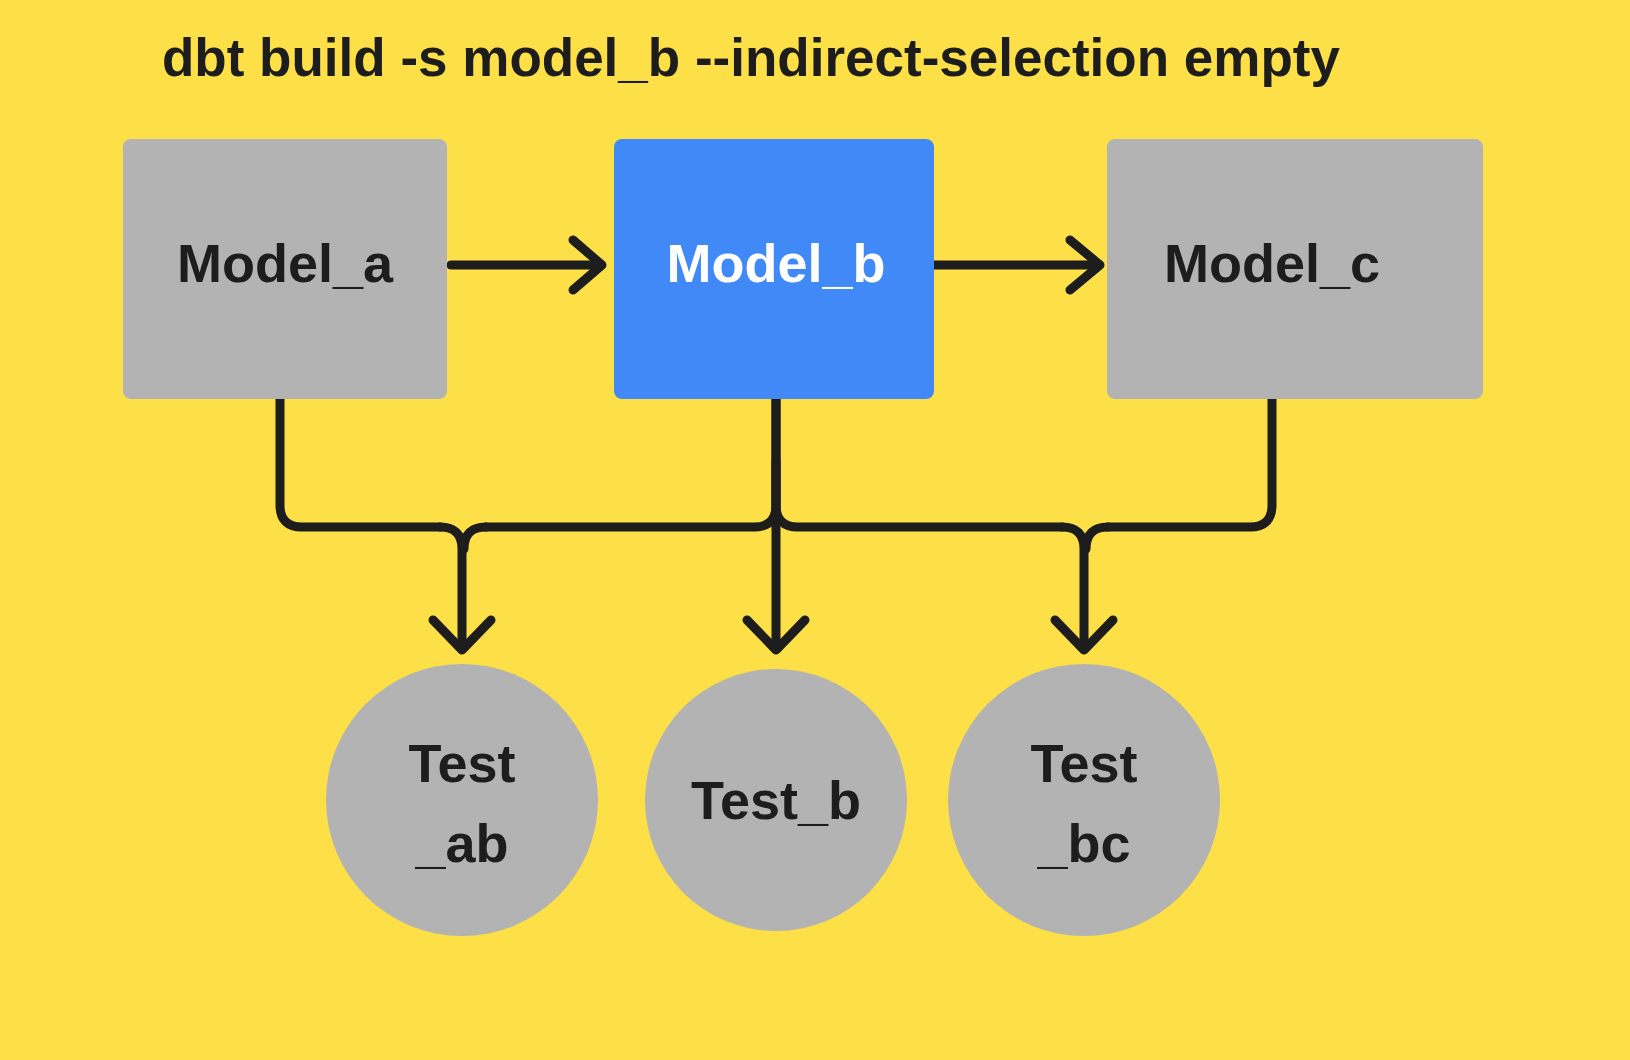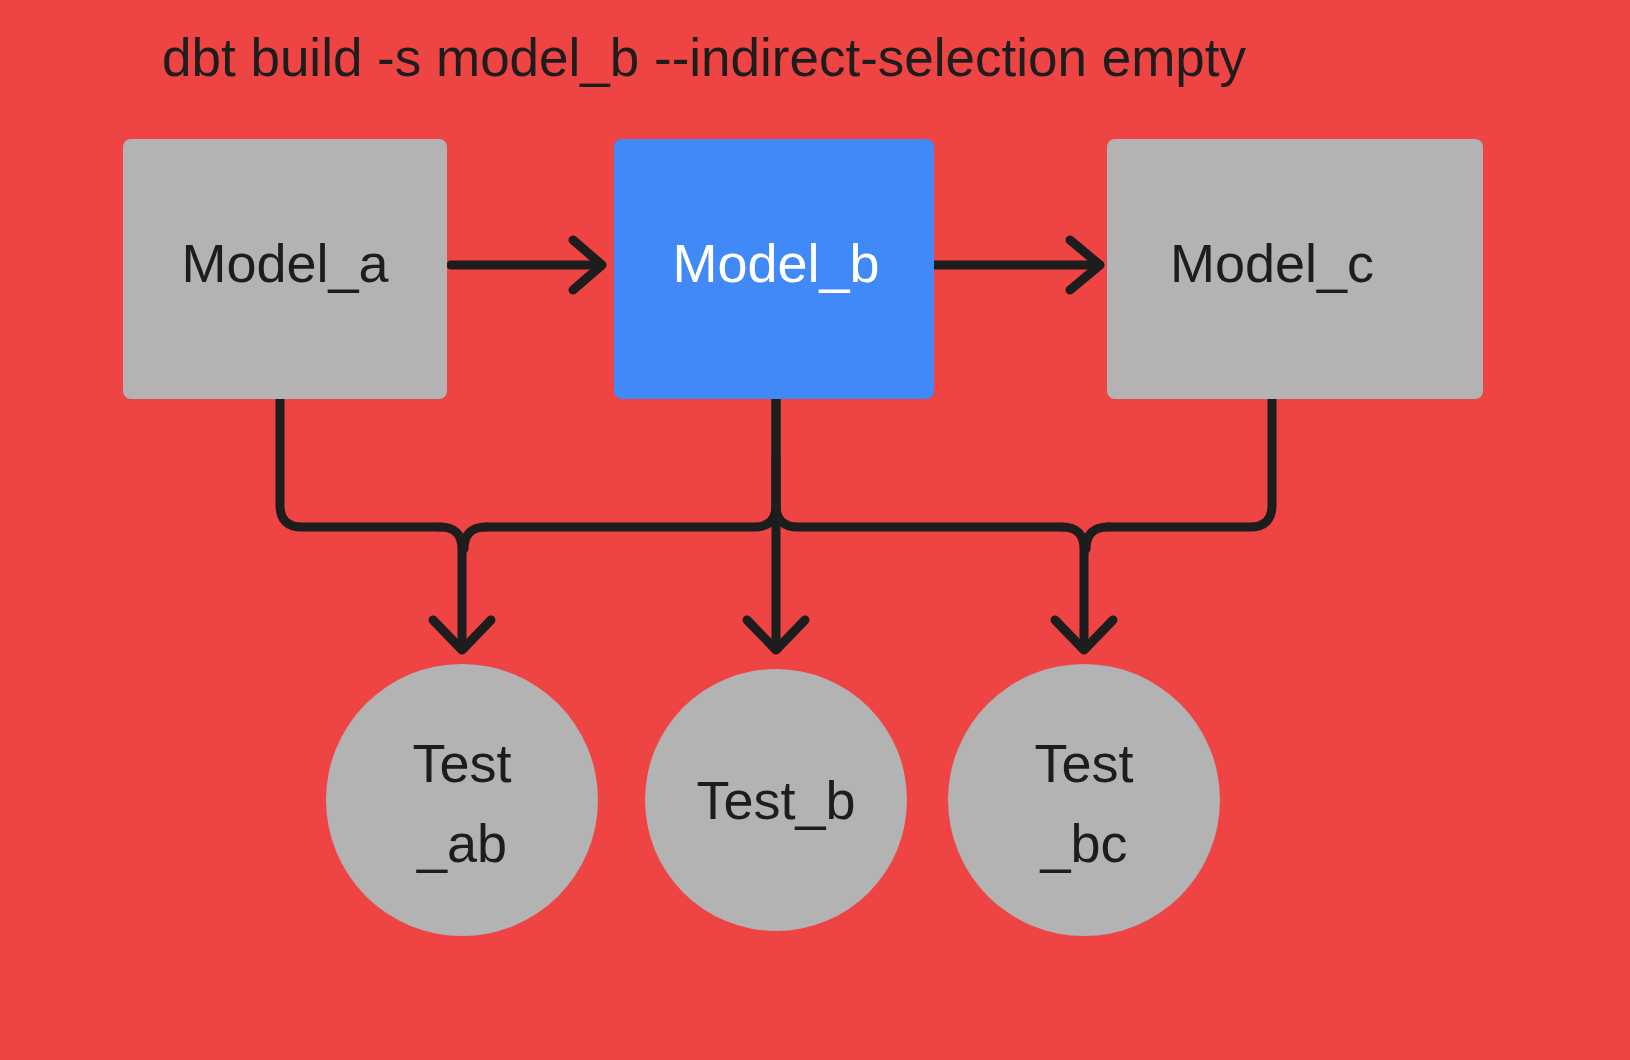--- a/index.html
+++ b/index.html
@@ -10,21 +10,22 @@
   body {
     width: 1630px;
     height: 1060px;
     font-family: "Liberation Sans", sans-serif;
     overflow: hidden;
   }
   #diagram-root {
     position: relative;
     width: 1630px;
     height: 1060px;
-    background: #ef4444;
+    background: #fde047;
+    font-weight: bold;
   }
   svg.canvas {
     position: absolute;
     top: 0;
     left: 0;
     width: 1630px;
     height: 1060px;
     display: block;
   }
   .node-label {

